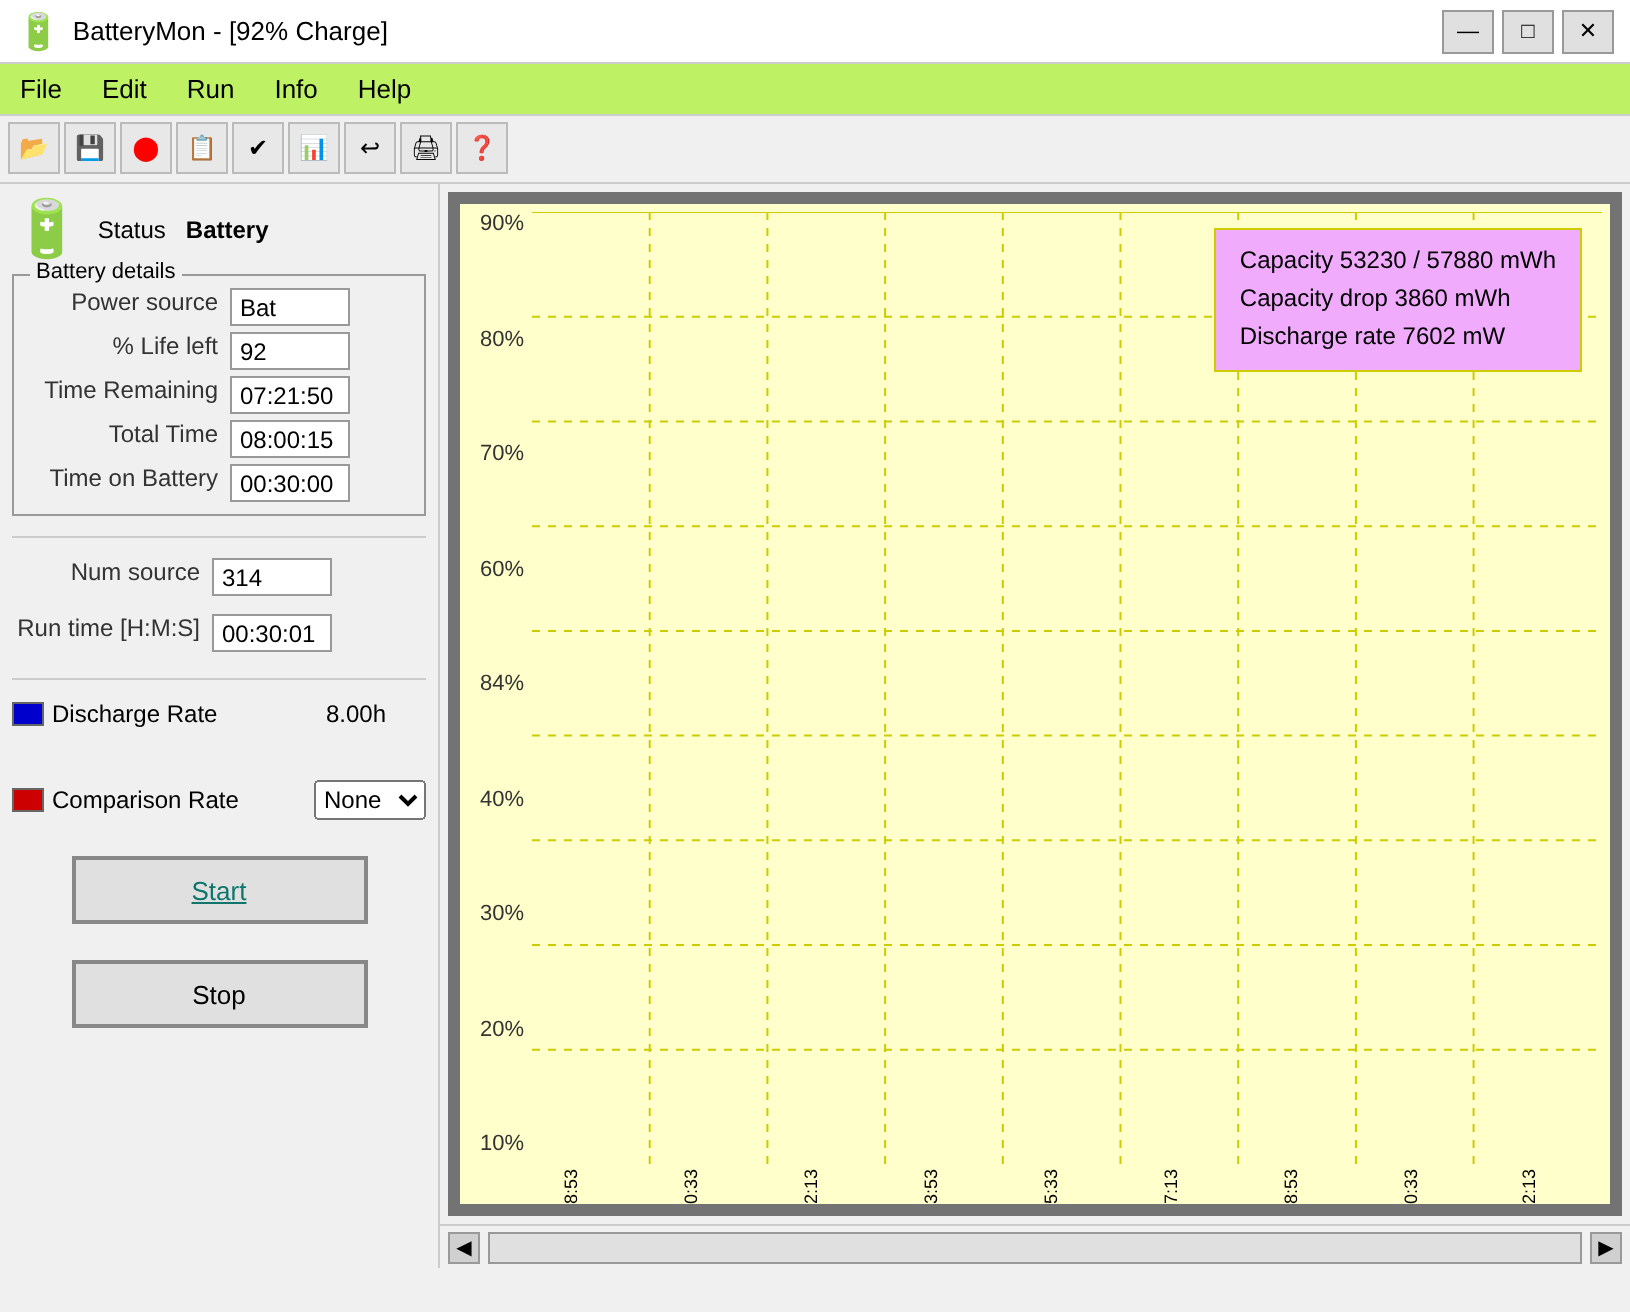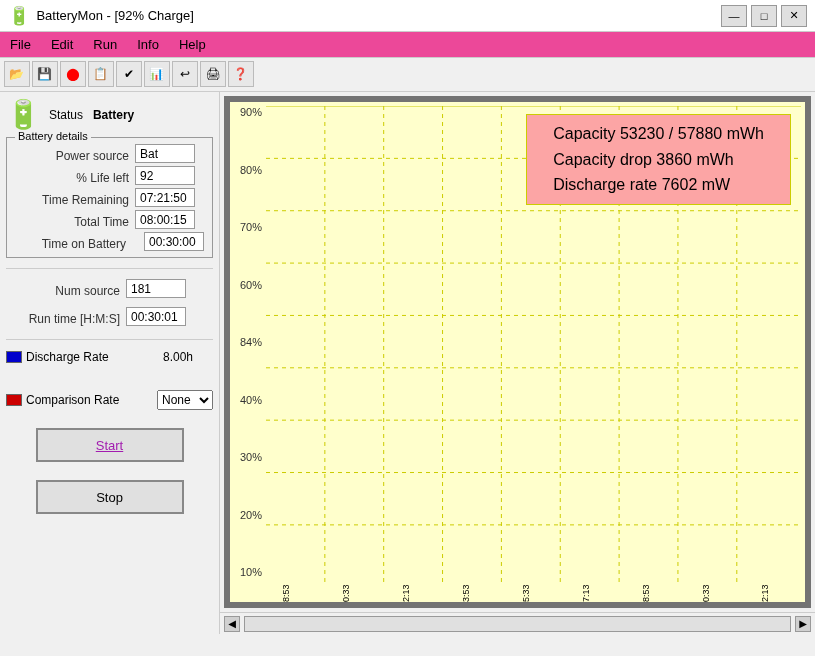--- a/index.html
+++ b/index.html
@@ -43,21 +43,21 @@
       cursor: pointer;
       font-size: 11px;
       display: flex;
       align-items: center;
       justify-content: center;
     }
 
     
     .menu-bar {
       display: flex;
-      background: #ec4899;
+      background: #bef264;
       border-bottom: 1px solid #ccc;
       padding: 2px 0;
       height: 26px;
       text-align: center;
     }
     .menu-item {
       padding: 3px 10px;
       cursor: pointer;
       font-size: 13px;
     }
@@ -120,23 +120,22 @@
     .group-box-title {
       position: absolute;
       top: -8px;
       left: 8px;
       background: #f0f0f0;
       padding: 0 3px;
       font-size: 11px;
     }
     .detail-row {
       display: flex;
-      align-items: flex-end;
+      align-items: flex-start;
       margin-bottom: 3px;
-      margin-left: 20px;
     }
     .detail-label {
       text-align: right;
       width: 100px;
       padding-right: 6px;
       font-size: 12px;
       color: #333;
     }
     .detail-value {
       background: #fff;
@@ -192,21 +191,21 @@
       width: 148px;
       height: 34px;
       border: 2px solid #888;
       background: #e0e0e0;
       cursor: pointer;
       font-size: 13px;
       display: block;
       margin: 0 auto;
     }
     .btn-start:disabled {
-      color: #a21caf;
+      color: #0f766e;
       cursor: default;
       text-decoration: underline;
     }
 
     
     .chart-area {
       flex: 1;
       background: #f0f0f0;
       display: flex;
       flex-direction: column;
@@ -248,24 +247,24 @@
       justify-content: center;
       cursor: pointer;
       font-size: 10px;
     }
 
     
     .chart-tooltip {
       position: absolute;
       top: 12px;
       right: 14px;
-      background: #fca5a5;
+      background: #f0abfc;
       border: 1px solid #cccc00;
-      padding: 6px 26px;
-      font-size: 16px;
+      padding: 6px 12px;
+      font-size: 12px;
       line-height: 1.6;
     }
 
     
     .y-labels {
       position: absolute;
       left: 0;
       top: 0;
       bottom: 20px;
       width: 36px;
@@ -354,31 +353,31 @@
         <span class="detail-value">92</span>
       </div>
       <div class="detail-row">
         <span class="detail-label">Time Remaining</span>
         <span class="detail-value">07:21:50</span>
       </div>
       <div class="detail-row">
         <span class="detail-label">Total Time</span>
         <span class="detail-value">08:00:15</span>
       </div>
-      <div class="detail-row" style="margin-bottom:0;gap:12px;">
+      <div class="detail-row" style="margin-bottom:0;">
         <span class="detail-label">Time on Battery</span>
         <span class="detail-value">00:30:00</span>
       </div>
     </div>
 
     <div class="divider-h"></div>
 
     <div class="detail-row">
       <span class="detail-label">Num source</span>
-      <span class="detail-value">181</span>
+      <span class="detail-value">314</span>
     </div>
     <div class="detail-row">
       <span class="detail-label">Run time [H:M:S]</span>
       <span class="detail-value">00:30:01</span>
     </div>
 
     <div class="divider-h"></div>
 
     <div class="rate-row">
       <span class="color-swatch" style="background:#0000cc;"></span>

